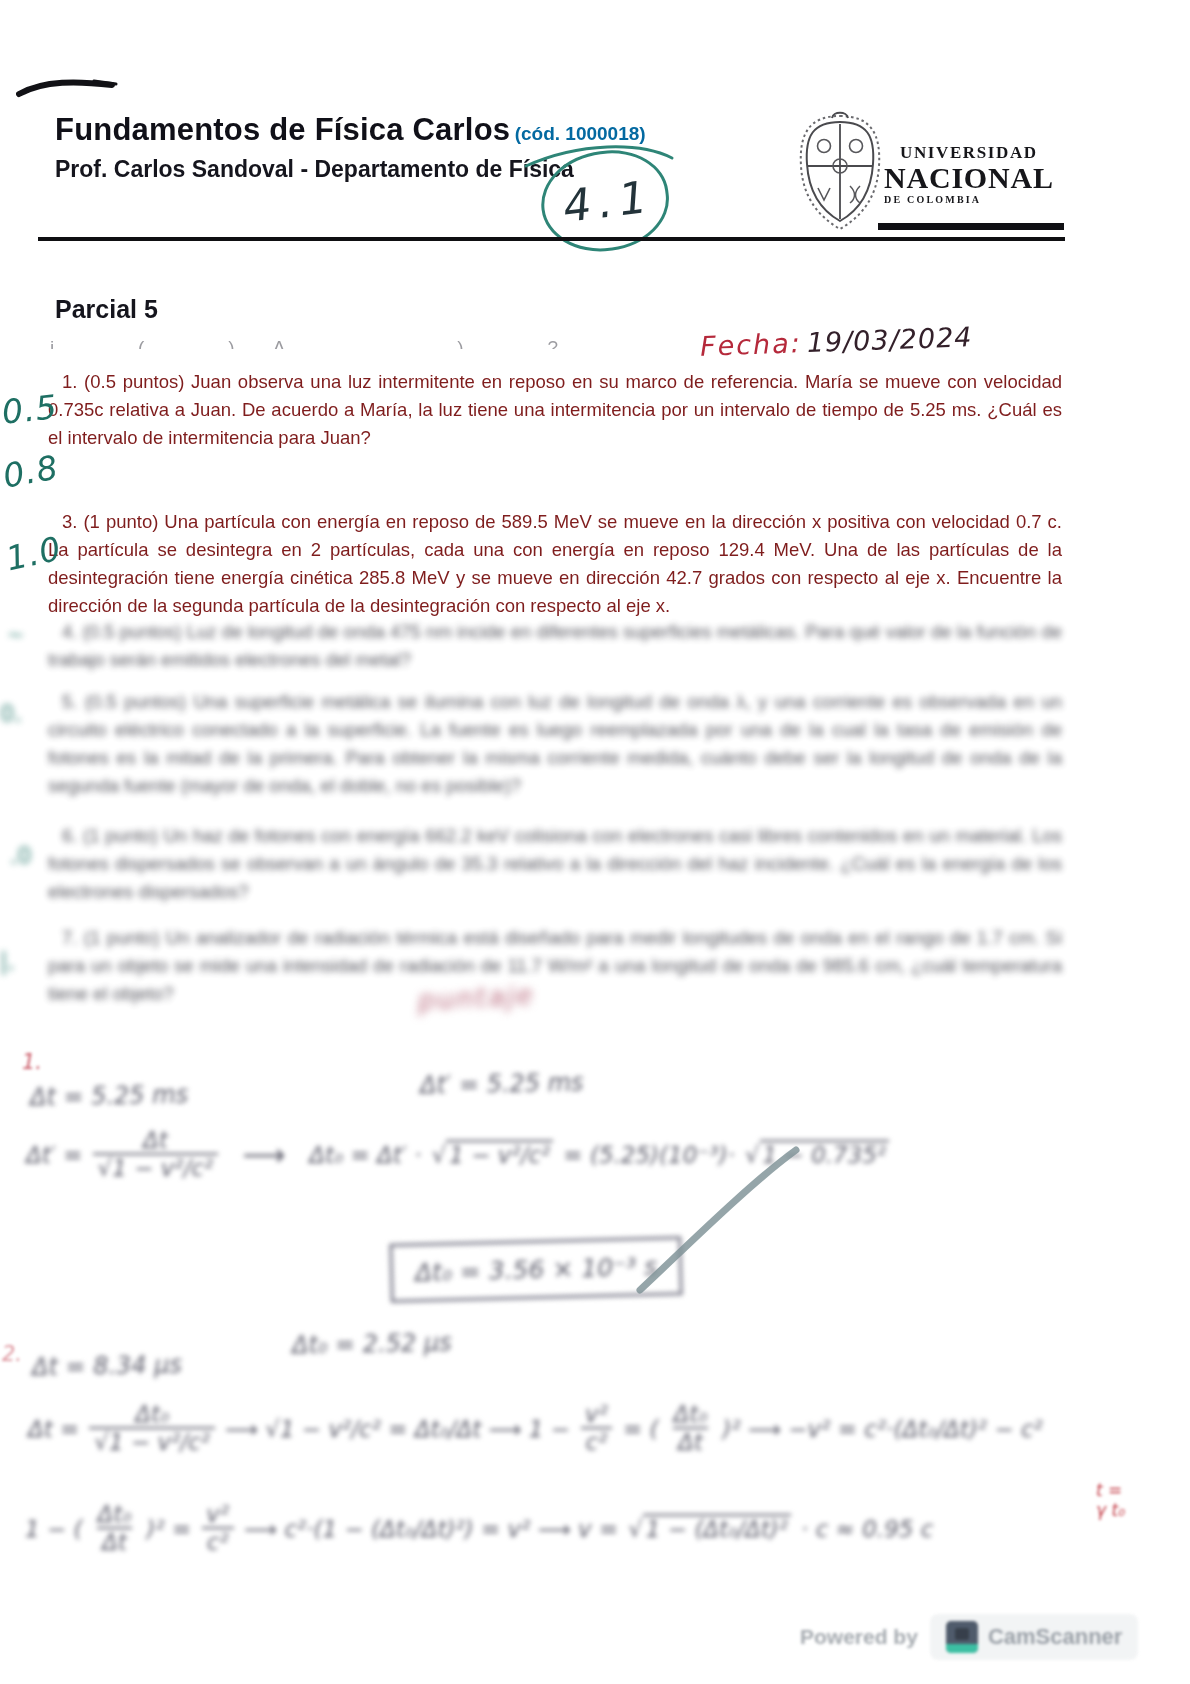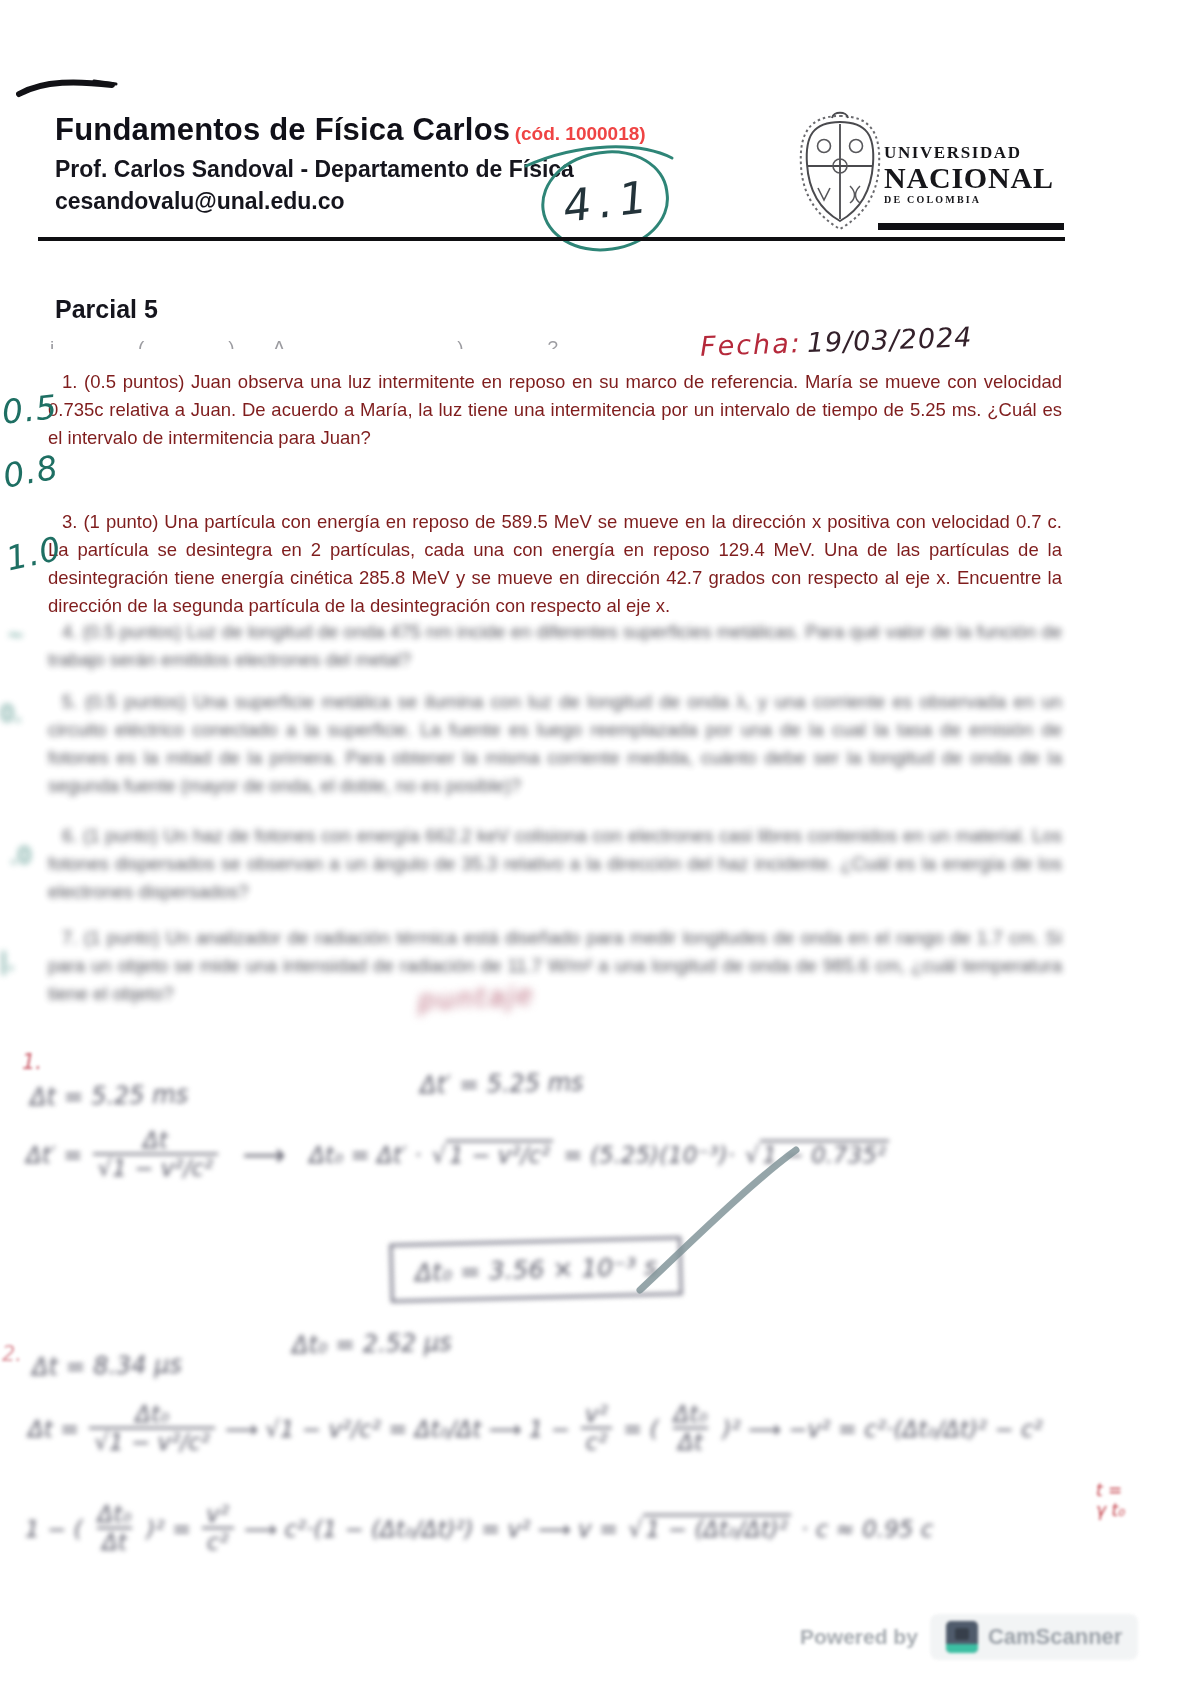--- a/index.html
+++ b/index.html
@@ -4,25 +4,25 @@
 <style>
   html,body{margin:0;padding:0;background:#e9e9ea;}
   #page{
     position:relative;width:1190px;height:1684px;background:#ffffff;
     font-family:"Liberation Sans",sans-serif;color:#191922;overflow:hidden;
     margin:0 auto;
   }
   .abs{position:absolute;}
   
   .course-title{font-size:31px;font-weight:bold;letter-spacing:.2px;color:#101018;}
-  .course-code{font-size:19px;font-weight:bold;color:#ef4444;margin-top:28px;}
+  .course-code{font-size:19px;font-weight:bold;color:#0369a1;margin-top:28px;}
   .hdr-line{font-size:23px;font-weight:bold;color:#15151d;}
   
   .logo-text{font-family:"Liberation Serif",serif;color:#16161a;line-height:1;}
-  .logo-l1{font-size:17px;font-weight:600;letter-spacing:1.6px;}
+  .logo-l1{font-size:17px;font-weight:600;letter-spacing:1.6px;text-align:center;}
   .logo-l2{font-size:30px;font-weight:bold;letter-spacing:.8px;margin-top:2px;}
   .logo-l3{font-size:10px;font-weight:600;letter-spacing:2.2px;margin-top:2px;}
   .logo-bar{background:#101014;height:7px;width:186px;}
   .main-rule{background:#0f0f12;height:4px;width:1027px;}
   
   .hw{font-family:"DejaVu Sans",sans-serif;font-style:italic;}
   .ink-green{color:#1e6f63;}
   .ink-red{color:#b5293b;}
   .grade-circle{
     width:122px;height:94px;border:3.5px solid #2e8577;border-radius:52% 48% 50% 50%;
@@ -72,21 +72,20 @@
     <path d="M3,20 C28,6 62,7 96,11" stroke="#121216" stroke-width="6" fill="none" stroke-linecap="round"></path>
     <path d="M78,7 L100,10" stroke="#121216" stroke-width="3" fill="none" stroke-linecap="round"></path>
   </svg>
 
   <div class="abs" style="left:55px;top:112px;">
     <div>
       <span class="course-title">Fundamentos de Física Carlos</span>
       <span class="course-code">(cód. 1000018)</span>
     </div>
     <div class="hdr-line" style="margin-top:8px;">Prof. Carlos Sandoval - Departamento de Física</div>
-    <div class="hdr-line" style="margin-top:5px;">cesandovalu@unal.edu.co</div>
   </div>
 
   <svg class="abs" style="left:795px;top:108px;" width="90" height="125" viewBox="0 0 90 125">
     <path d="M45,14 C72,14 80,28 78,56 C76,88 61,104 45,113 C29,104 14,88 12,56 C10,28 18,14 45,14 Z" fill="none" stroke="#4a4a4e" stroke-width="2"></path>
     <path d="M45,8 C76,8 86,26 84,58 C82,92 64,110 45,121 C26,110 8,92 6,58 C4,26 14,8 45,8 Z" fill="none" stroke="#6a6a6e" stroke-width="2" stroke-dasharray="2.5,3"></path>
     <path d="M37,10 C38,3 52,3 53,10" fill="none" stroke="#4a4a4e" stroke-width="2"></path>
     <line x1="45" y1="16" x2="45" y2="111" stroke="#4a4a4e" stroke-width="1.8"></line>
     <line x1="13" y1="58" x2="77" y2="58" stroke="#4a4a4e" stroke-width="1.8"></line>
     <circle cx="29" cy="38" r="6.5" fill="none" stroke="#57575b" stroke-width="1.6"></circle>
     <circle cx="61" cy="38" r="6.5" fill="none" stroke="#57575b" stroke-width="1.6"></circle>

